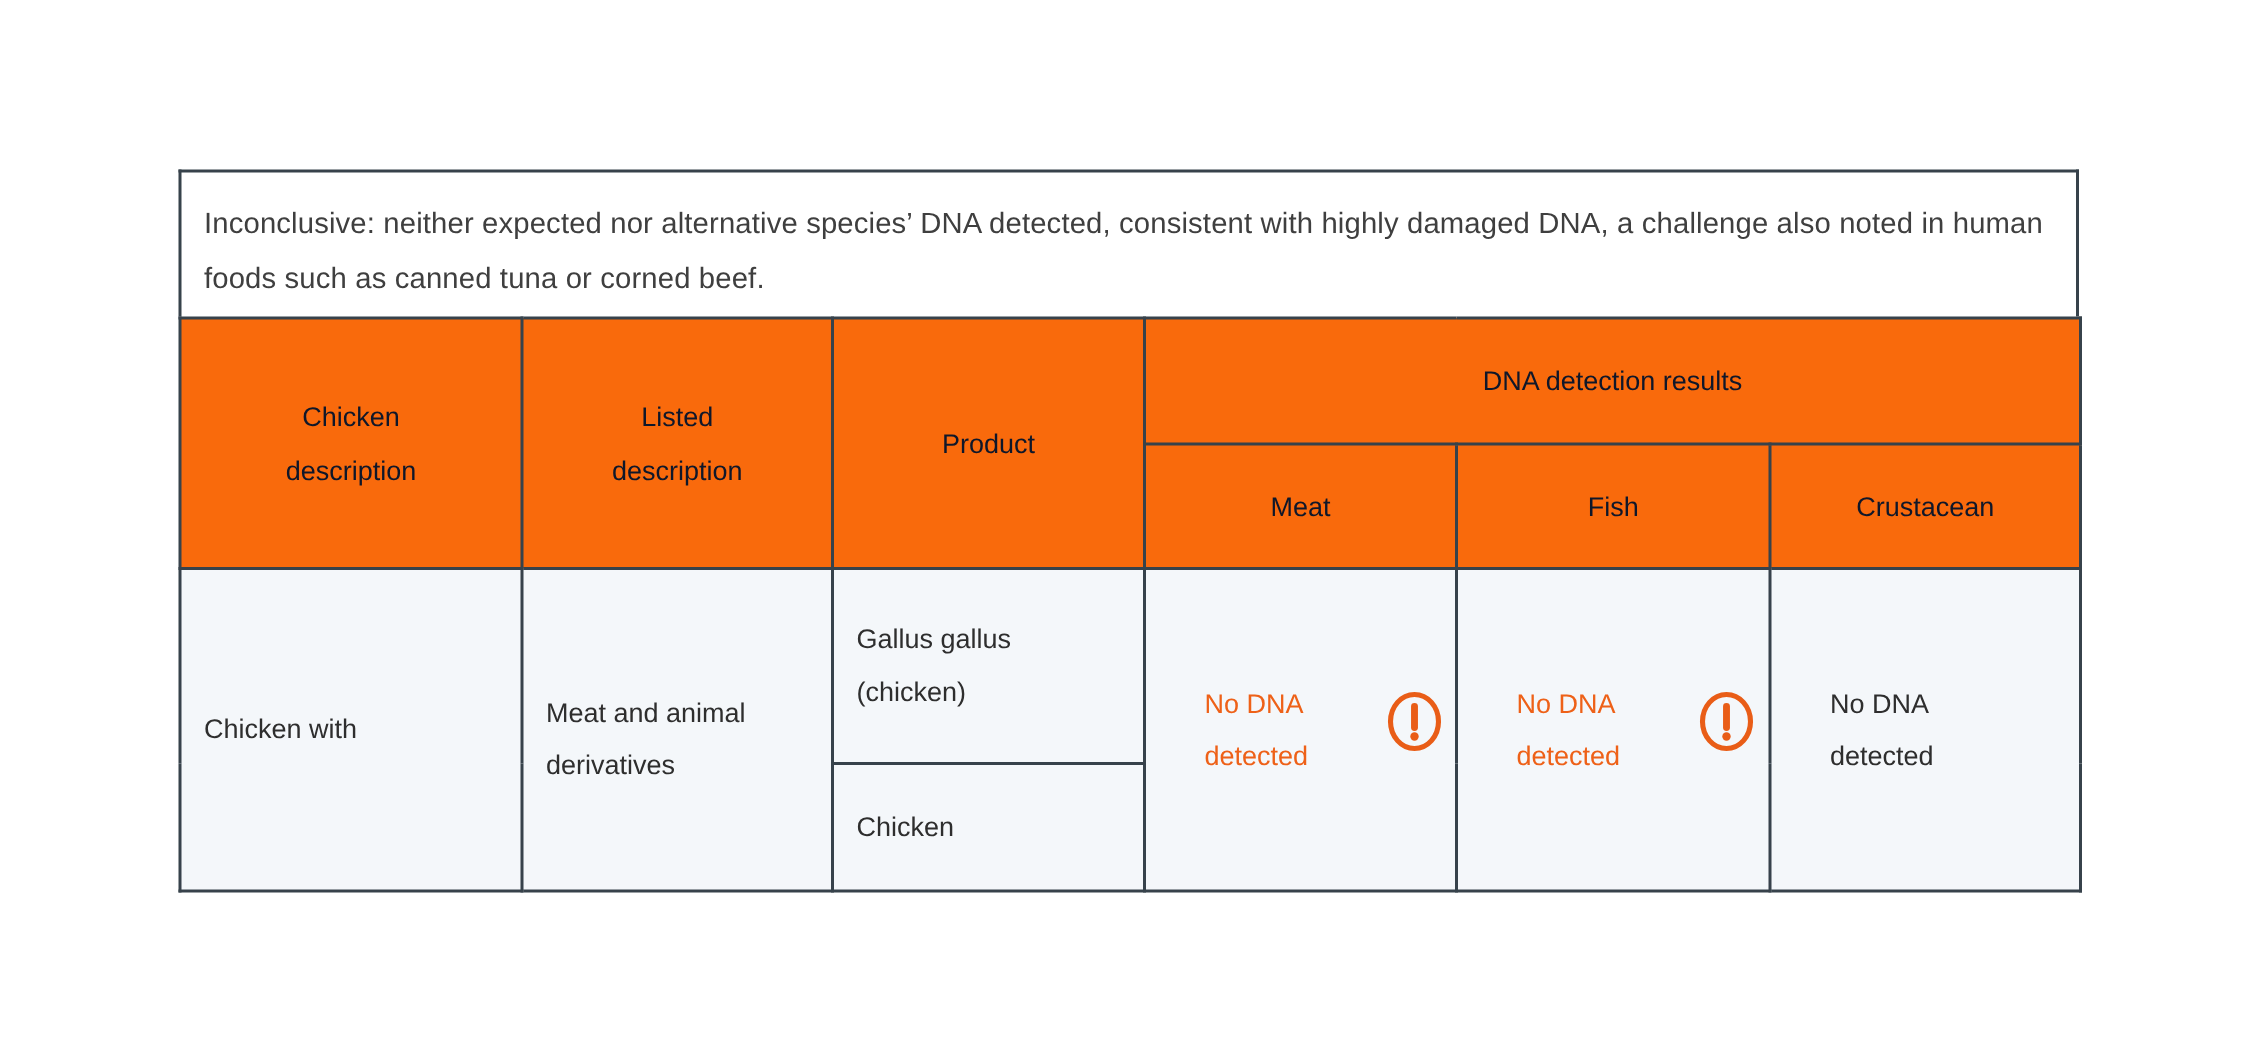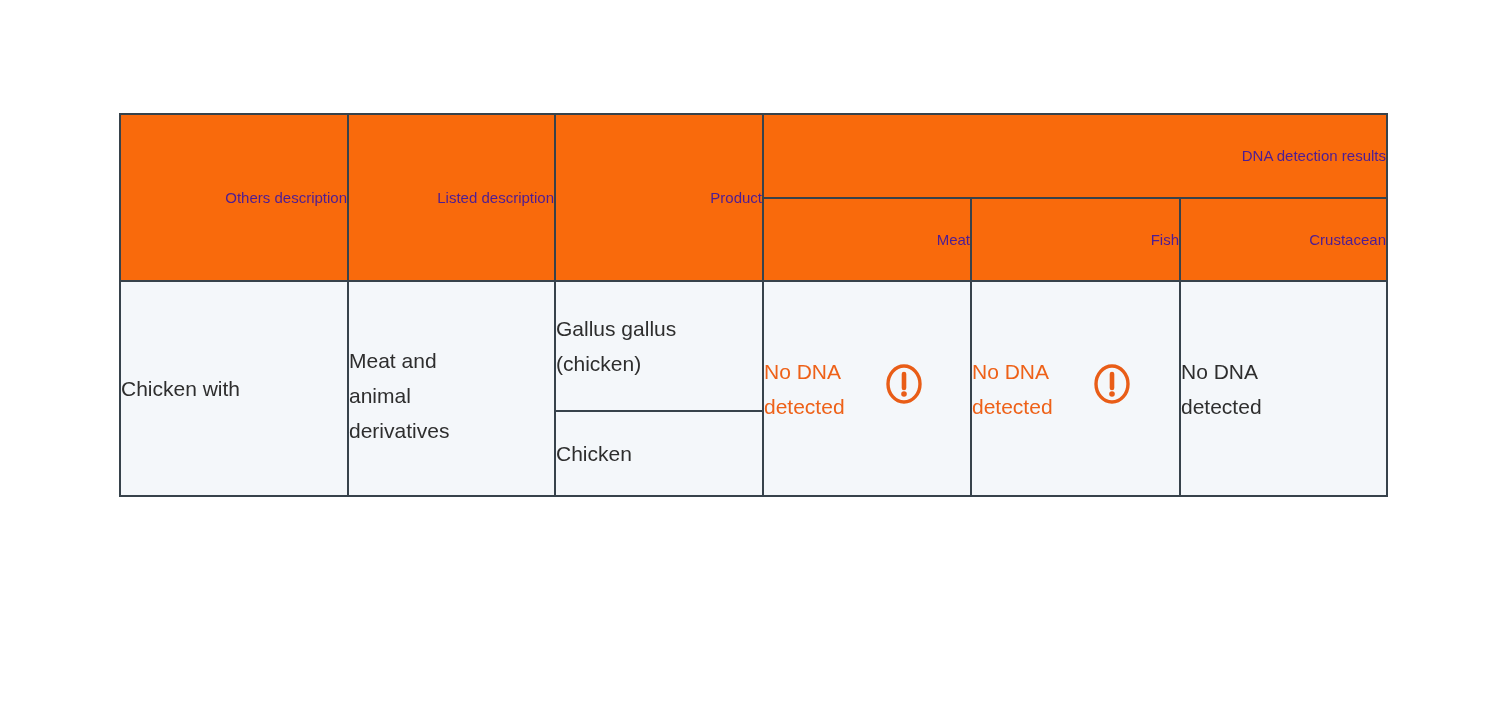--- a/index.html
+++ b/index.html
@@ -31,66 +31,70 @@
   table{
     width:1267px;
     border-collapse:collapse;
     table-layout:fixed;
   }
   th,td{
     border:2px solid var(--border);
   }
   th{
     background:var(--orange);
-    color:#4c1d95;
+    color:#0f172a;
     font-weight:400;
-    font-size:15px;
+    font-size:18px;
     line-height:36px;
-    text-align:right;
+    text-align:center;
     vertical-align:middle;
   }
   td{
     background:var(--body-bg);
     color:var(--text-dark);
-    font-size:21px;
+    font-size:18px;
     line-height:35px;
     text-align:left;
     vertical-align:middle;
+    padding-left:15px;
   }
   tr.header-top{height:84px;}
   tr.header-sub{height:83px;}
   tr.body-main{height:130px;}
   tr.body-sub{height:85px;}
   .wrap-narrow{display:inline-block;width:150px;}
   .wrap-ingredients{display:inline-block;width:135px;margin-top:13px;}
   .header-wrap{display:inline-block;width:140px;}
   .result-cell{display:flex;align-items:center;}
-  .result-text{display:inline-block;width:102px;}
+  .result-text{display:inline-block;width:102px;margin-left:24px;}
   .result-warn .result-text{color:var(--warn-text);}
   .warn-icon{flex:0 0 auto;margin-left:18px;display:inline-block;}
 </style>
 </head>
 <body>
 
 <div class="figure">
 
+  <div class="note">
+    <span>Inconclusive: neither expected nor alternative species’ DNA detected, consistent with highly damaged DNA, a challenge also noted in human foods such as canned tuna or corned beef.</span>
+  </div>
 
   <table>
     <colgroup>
       <col style="width:228px">
       <col style="width:207px">
       <col style="width:208px">
       <col style="width:208px">
       <col style="width:209px">
       <col style="width:207px">
     </colgroup>
     <thead>
       <tr class="header-top">
         <th rowspan="2">
-          <span class="header-wrap">Others description</span>
+          <span class="header-wrap">Chicken description</span>
         </th>
         <th rowspan="2">
           <span class="header-wrap">Listed description</span>
         </th>
         <th rowspan="2">
           <span>Product</span>
         </th>
         <th colspan="3">
           <span>DNA detection results</span>
         </th>

